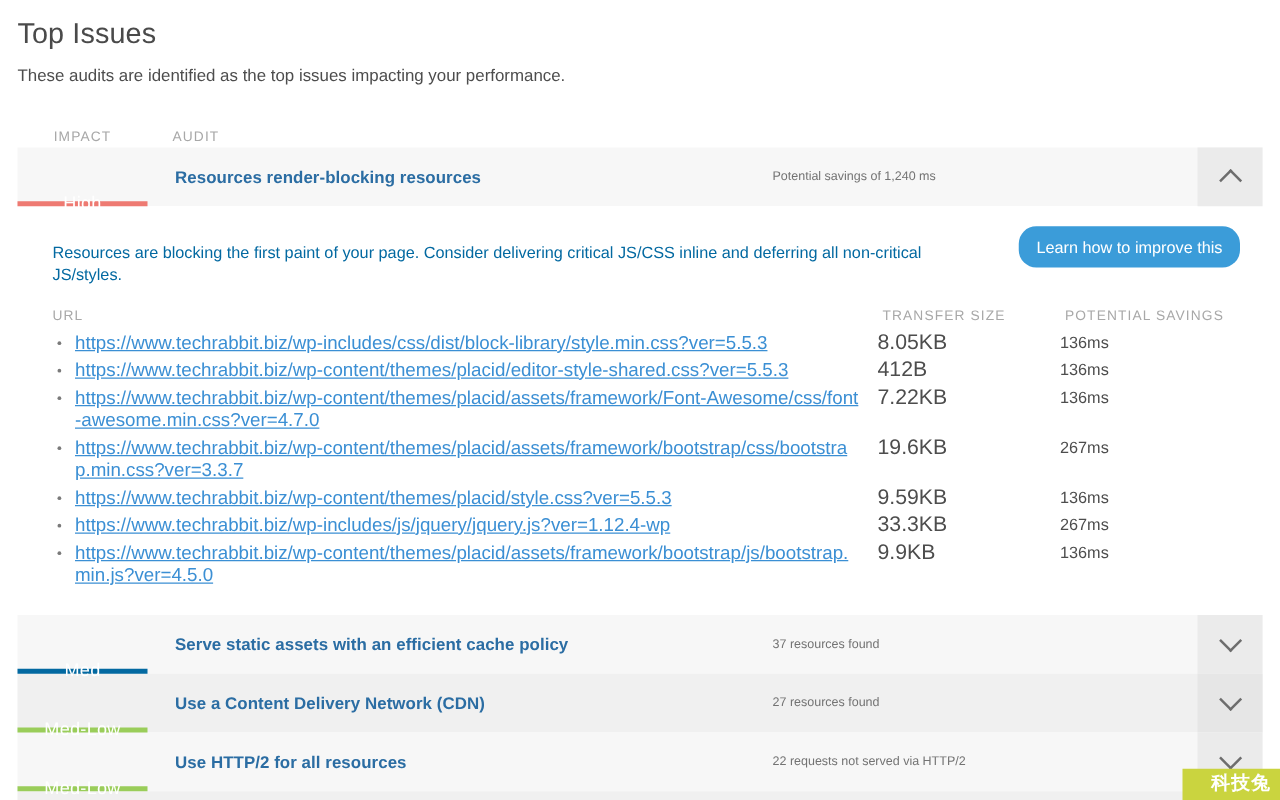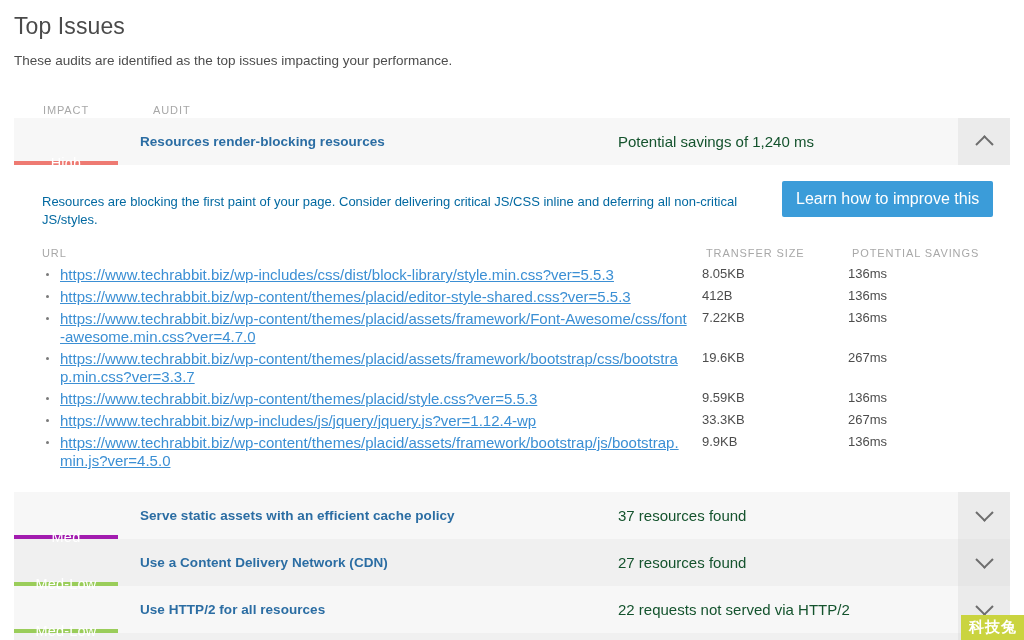--- a/index.html
+++ b/index.html
@@ -38,21 +38,20 @@
     line-height: 18px;
   }
 
   
   .issues-head {
     display: flex;
     align-items: flex-end;
     height: 26px;
     margin-top: 20px;
     padding-bottom: 2px;
-    gap: 15px;
   }
   .issues-head .col-impact {
     width: 104px;
     text-align: center;
     font-size: 11px;
     letter-spacing: 0.9px;
     color: #a8a8a8;
     font-weight: 400;
   }
   .issues-head .col-audit {
@@ -95,22 +94,22 @@
     font-size: 13.5px;
     font-weight: bold;
     color: #2b6da3;
     letter-spacing: 0.05px;
   }
 
   .audit-metric {
     flex: 1 1 auto;
     display: flex;
     align-items: center;
-    font-size: 15px;
-    color: #14532d;
+    font-size: 10px;
+    color: #737373;
   }
 
   .chevron-cell {
     flex: 0 0 52px;
     display: flex;
     align-items: center;
     justify-content: center;
     background: #ebebeb;
     cursor: pointer;
   }
@@ -140,24 +139,24 @@
     flex: 0 0 740px;
     font-size: 13px;
     color: #0369a1;
     line-height: 18px;
     margin-top: 12px;
   }
   .learn-btn {
     margin-left: auto;
     background: #3b9cd9;
     color: #ffffff;
-    font-size: 16px;
+    font-size: 13px;
     padding: 9px 14px;
     border: none;
-    border-radius: 2px;
+    border-radius: 14px;
     cursor: pointer;
     white-space: nowrap;
     font-family: "Liberation Sans", sans-serif;
   }
 
   .url-table {
     margin-top: 18px;
     padding: 0 18px 0 28px;
   }
   .url-head {
@@ -196,42 +195,42 @@
   }
   .url-cell a {
     font-size: 15px;
     color: #3b8fd4;
     text-decoration: underline;
     line-height: 16px;
     word-break: break-all;
   }
   .size-cell {
     flex: 0 0 146px;
-    font-size: 13px;
+    font-size: 17px;
     color: #4d4d4d;
     line-height: 16px;
   }
   .save-cell {
     flex: 0 0 140px;
     font-size: 13px;
     color: #4d4d4d;
     line-height: 16px;
   }
 
   .spacer-after-detail { height: 12px; }
 
   .watermark {
     position: absolute;
     right: 0px;
     bottom: 0px;
     background: #cad43f;
     color: #ffffff;
     font-size: 15px;
     font-weight: bold;
-    padding: 3px 7px 4px 8px;
+    padding: 3px 7px 4px 23px;
     letter-spacing: 1px;
     line-height: 18px;
   }
 </style>
 </head>
 <body>
 
 <div class="page">
 
   <h1 class="page-title">Top Issues</h1>
@@ -304,21 +303,21 @@
         <div class="url-cell"><a href="#">https://www.techrabbit.biz/wp-content/themes/placid/assets/framework/bootstrap/js/bootstrap.min.js?ver=4.5.0</a></div>
         <div class="size-cell">9.9KB</div>
         <div class="save-cell">136ms</div>
       </div>
     </div>
   </div>
 
   <div class="spacer-after-detail"></div>
 
   <div class="issue-row">
-    <div class="impact-badge" style="background: #a21caf;">Med</div>
+    <div class="impact-badge" style="background: #0369a1;">Med</div>
     <div class="audit-title" style="color: rgb(43, 109, 163);">Serve static assets with an efficient cache policy</div>
     <div class="audit-metric">37 resources found</div>
     <div class="chevron-cell">
       <span class="chev down"></span>
     </div>
   </div>
 
   <div class="issue-row alt">
     <div class="impact-badge" style="background: rgb(154, 205, 90);">Med-Low</div>
     <div class="audit-title" style="color: rgb(43, 109, 163);">Use a Content Delivery Network (CDN)</div>

